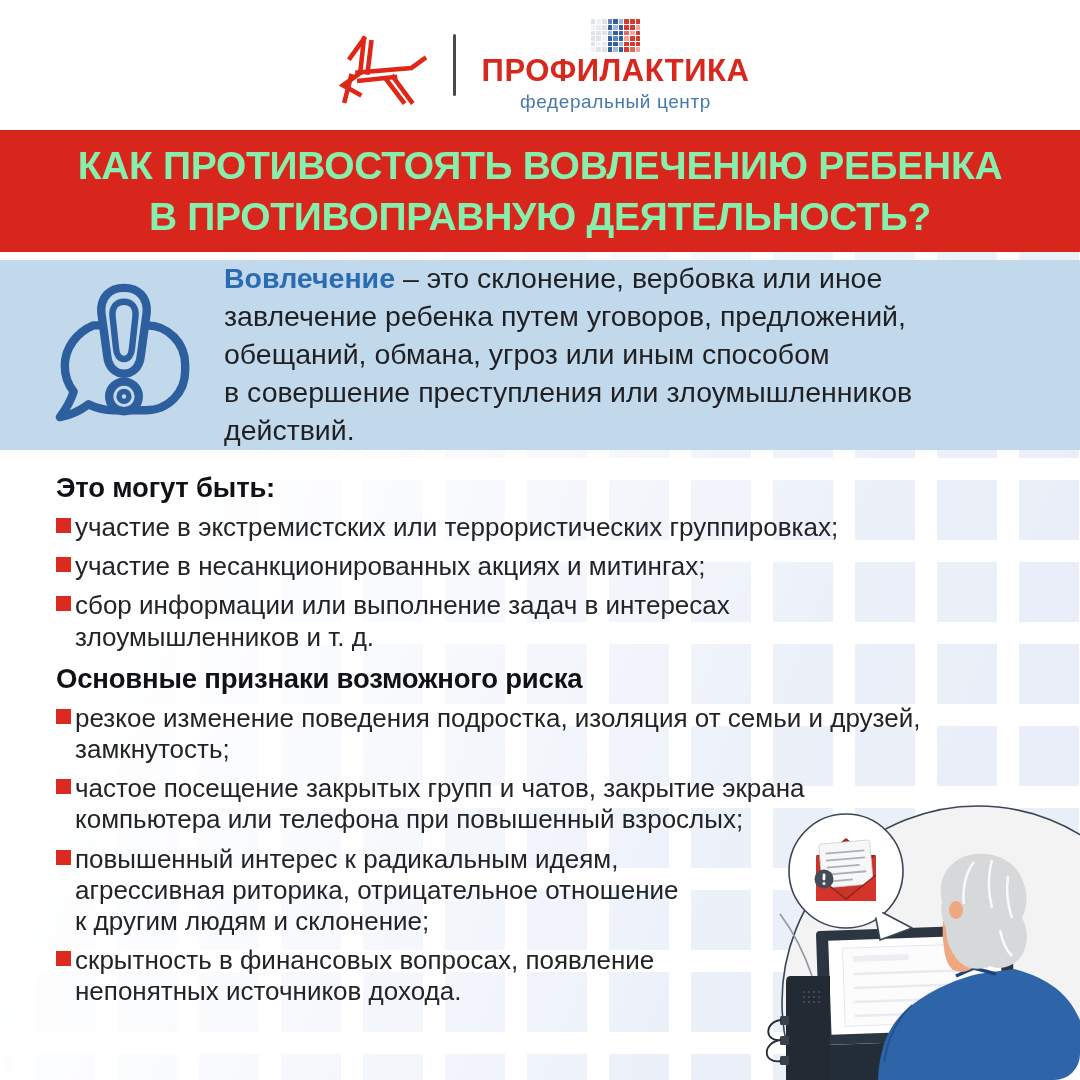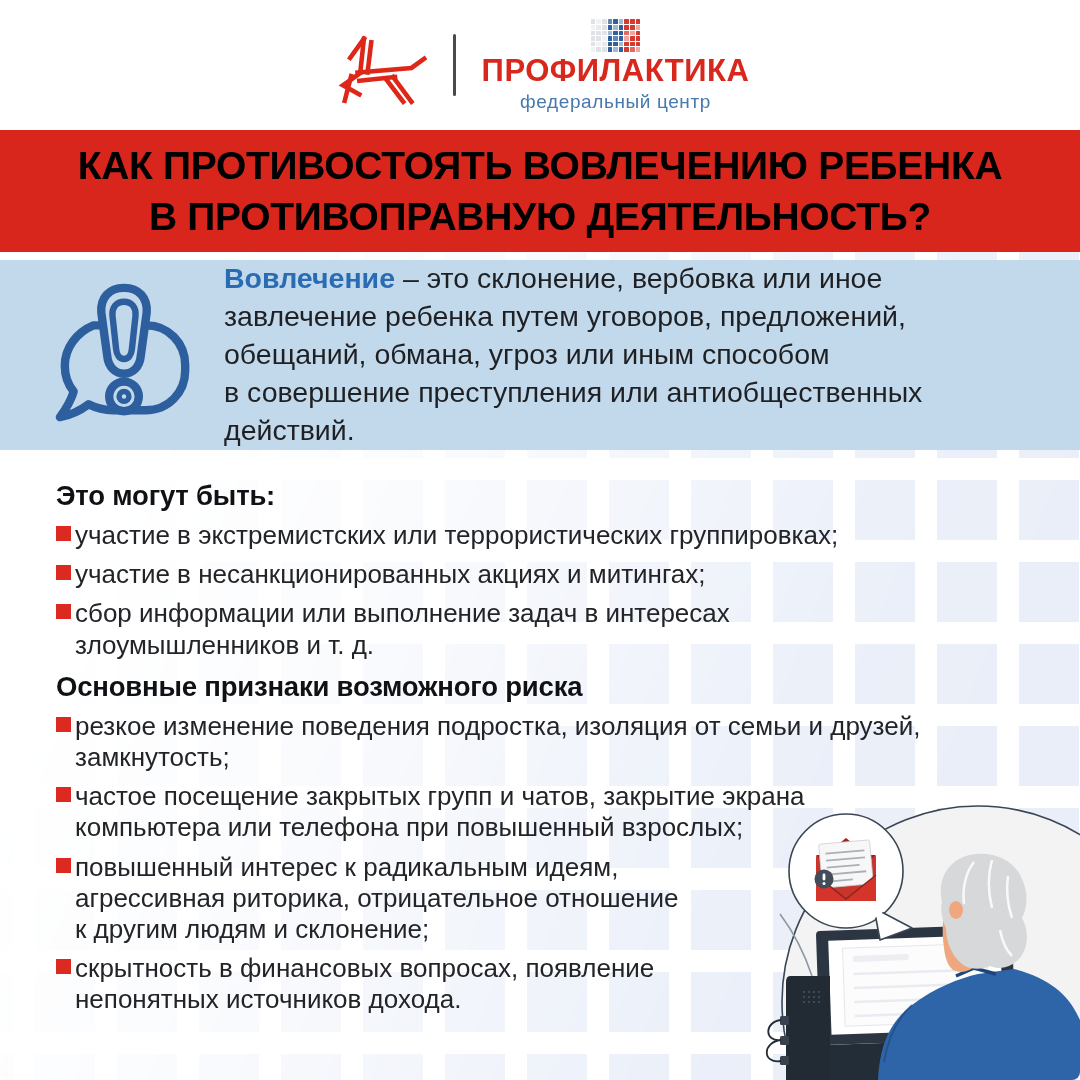--- a/index.html
+++ b/index.html
@@ -1,19 +1,19 @@
 <!DOCTYPE html>
 <html><head>
 <meta charset="utf-8">
 <style>
   html,body{margin:0;padding:0;background:#ffffff;}
   .poster{
     position:relative; width:1080px; height:1080px; overflow:hidden;
     background:#ffffff; font-family:"Liberation Sans", sans-serif;
-    border-radius:8px;
+    border-radius:26px;
   }
   
   .bg-grid{
     position:absolute; left:0; right:0; top:130px; bottom:0; z-index:0;
     background-color:var(--pattern-blue,#e9eef8);
     background-image:
       linear-gradient(to bottom, transparent 0 60px, #fff 60px 82px),
       linear-gradient(to right, transparent 0 60px, #fff 60px 82px);
     background-size:82px 82px, 82px 82px;
     background-position:35px 22px, 35px 22px;
@@ -31,36 +31,36 @@
   .brand-grid{display:grid; grid-template-columns:repeat(9,4.6px); grid-auto-rows:4.6px; gap:1px;}
   .brand-grid span{display:block; border-radius:.5px;}
   .brand-title{
     color:var(--brand-red,#d8271d); font-weight:bold; font-size:31px; letter-spacing:.5px; line-height:1.05;
   }
   .brand-subtitle{color:var(--brand-subtitle-blue,#4779ad); font-size:19px; letter-spacing:.6px;}
   
   .banner{
     position:relative; z-index:2; height:122px; background:var(--banner-red,#d9261d);
     display:flex; flex-direction:column; justify-content:center; align-items:center;
-    color:#000000; font-weight:bold; font-size:39px; line-height:1.32; letter-spacing:-.3px;
+    color:#86efac; font-weight:bold; font-size:39px; line-height:1.32; letter-spacing:-.3px;
     text-align:center;
   }
   
   .info{
     position:relative; z-index:2; margin-top:8px; height:190px; box-sizing:border-box;
     background:var(--info-bg,#c2d8eb);
     display:flex; align-items:center; gap:26px; padding:10px 40px 10px 50px;
   }
   .info-icon{width:148px; height:150px; flex:0 0 auto;}
   .info-text{
     margin:0; font-size:28.5px; line-height:1.33; color:#1e2023; white-space:pre-line;
   }
   .term{color:var(--term-blue,#2a6cb3); font-weight:bold;}
   
-  .content{position:relative; z-index:2; padding:20px 40px 0 56px;}
+  .content{position:relative; z-index:2; padding:12px 40px 0 56px;}
   .content h2{
     margin:10px 0 8px; font-size:27.5px; font-weight:bold; color:#101114; letter-spacing:-.2px;
   }
   .blist{list-style:none; margin:0; padding:0;}
   .blist li{display:flex; gap:4px; margin-bottom:8px;}
   .bullet{
     flex:0 0 auto; width:15px; height:15px; margin-top:6px;
     background:var(--bullet-red,#dd2a20);
   }
   .li-text{font-size:26px; line-height:1.2; color:#222428; white-space:pre-line;}
@@ -160,21 +160,21 @@
     <svg class="info-icon" viewBox="0 0 150 152">
       <path d="M44 46 C27 53 15 69 15 87 C15 97 18 106 24 113 C21 123 16 131 10 139 C21 137 31 132 39 126 C47 130 56 132 64 132 L97 132 C120 132 137 114 137 92 L137 86 C137 64 120 46 98 46 Z" fill="none" stroke="#2d5f9e" stroke-width="8.5" stroke-linejoin="round"></path>
       <path d="M75 8 C60 8 51 18 52 33 L58 77 C59 88 66 95 75 95 C84 95 91 88 92 77 L98 33 C99 18 90 8 75 8 Z" fill="#c2d8eb" stroke="#2d5f9e" stroke-width="8.5"></path>
       <path d="M75 22 C67 22 62.5 28 63.3 36 L67 70 C67.6 76 70.5 80 75 80 C79.5 80 82.4 76 83 70 L86.7 36 C87.5 28 83 22 75 22 Z" fill="none" stroke="#2d5f9e" stroke-width="6.5"></path>
       <circle cx="75" cy="118" r="15" fill="#c2d8eb" stroke="#2d5f9e" stroke-width="8.5"></circle>
       <circle cx="75" cy="118" r="5" fill="none" stroke="#2d5f9e" stroke-width="5.5"></circle>
     </svg>
     <p class="info-text"><span class="term">Вовлечение</span><span> – это склонение, вербовка или иное
 завлечение ребенка путем уговоров, предложений,
 обещаний, обмана, угроз или иным способом
-в совершение преступления или антиобщественных
+в совершение преступления или злоумышленников
 действий.</span></p>
   </section>
 
   <main class="content">
     <h2>Это могут быть:</h2>
     <ul class="blist">
         <li>
           <span class="bullet"></span>
           <span class="li-text">участие в экстремистских или террористических группировках;</span>
         </li>

